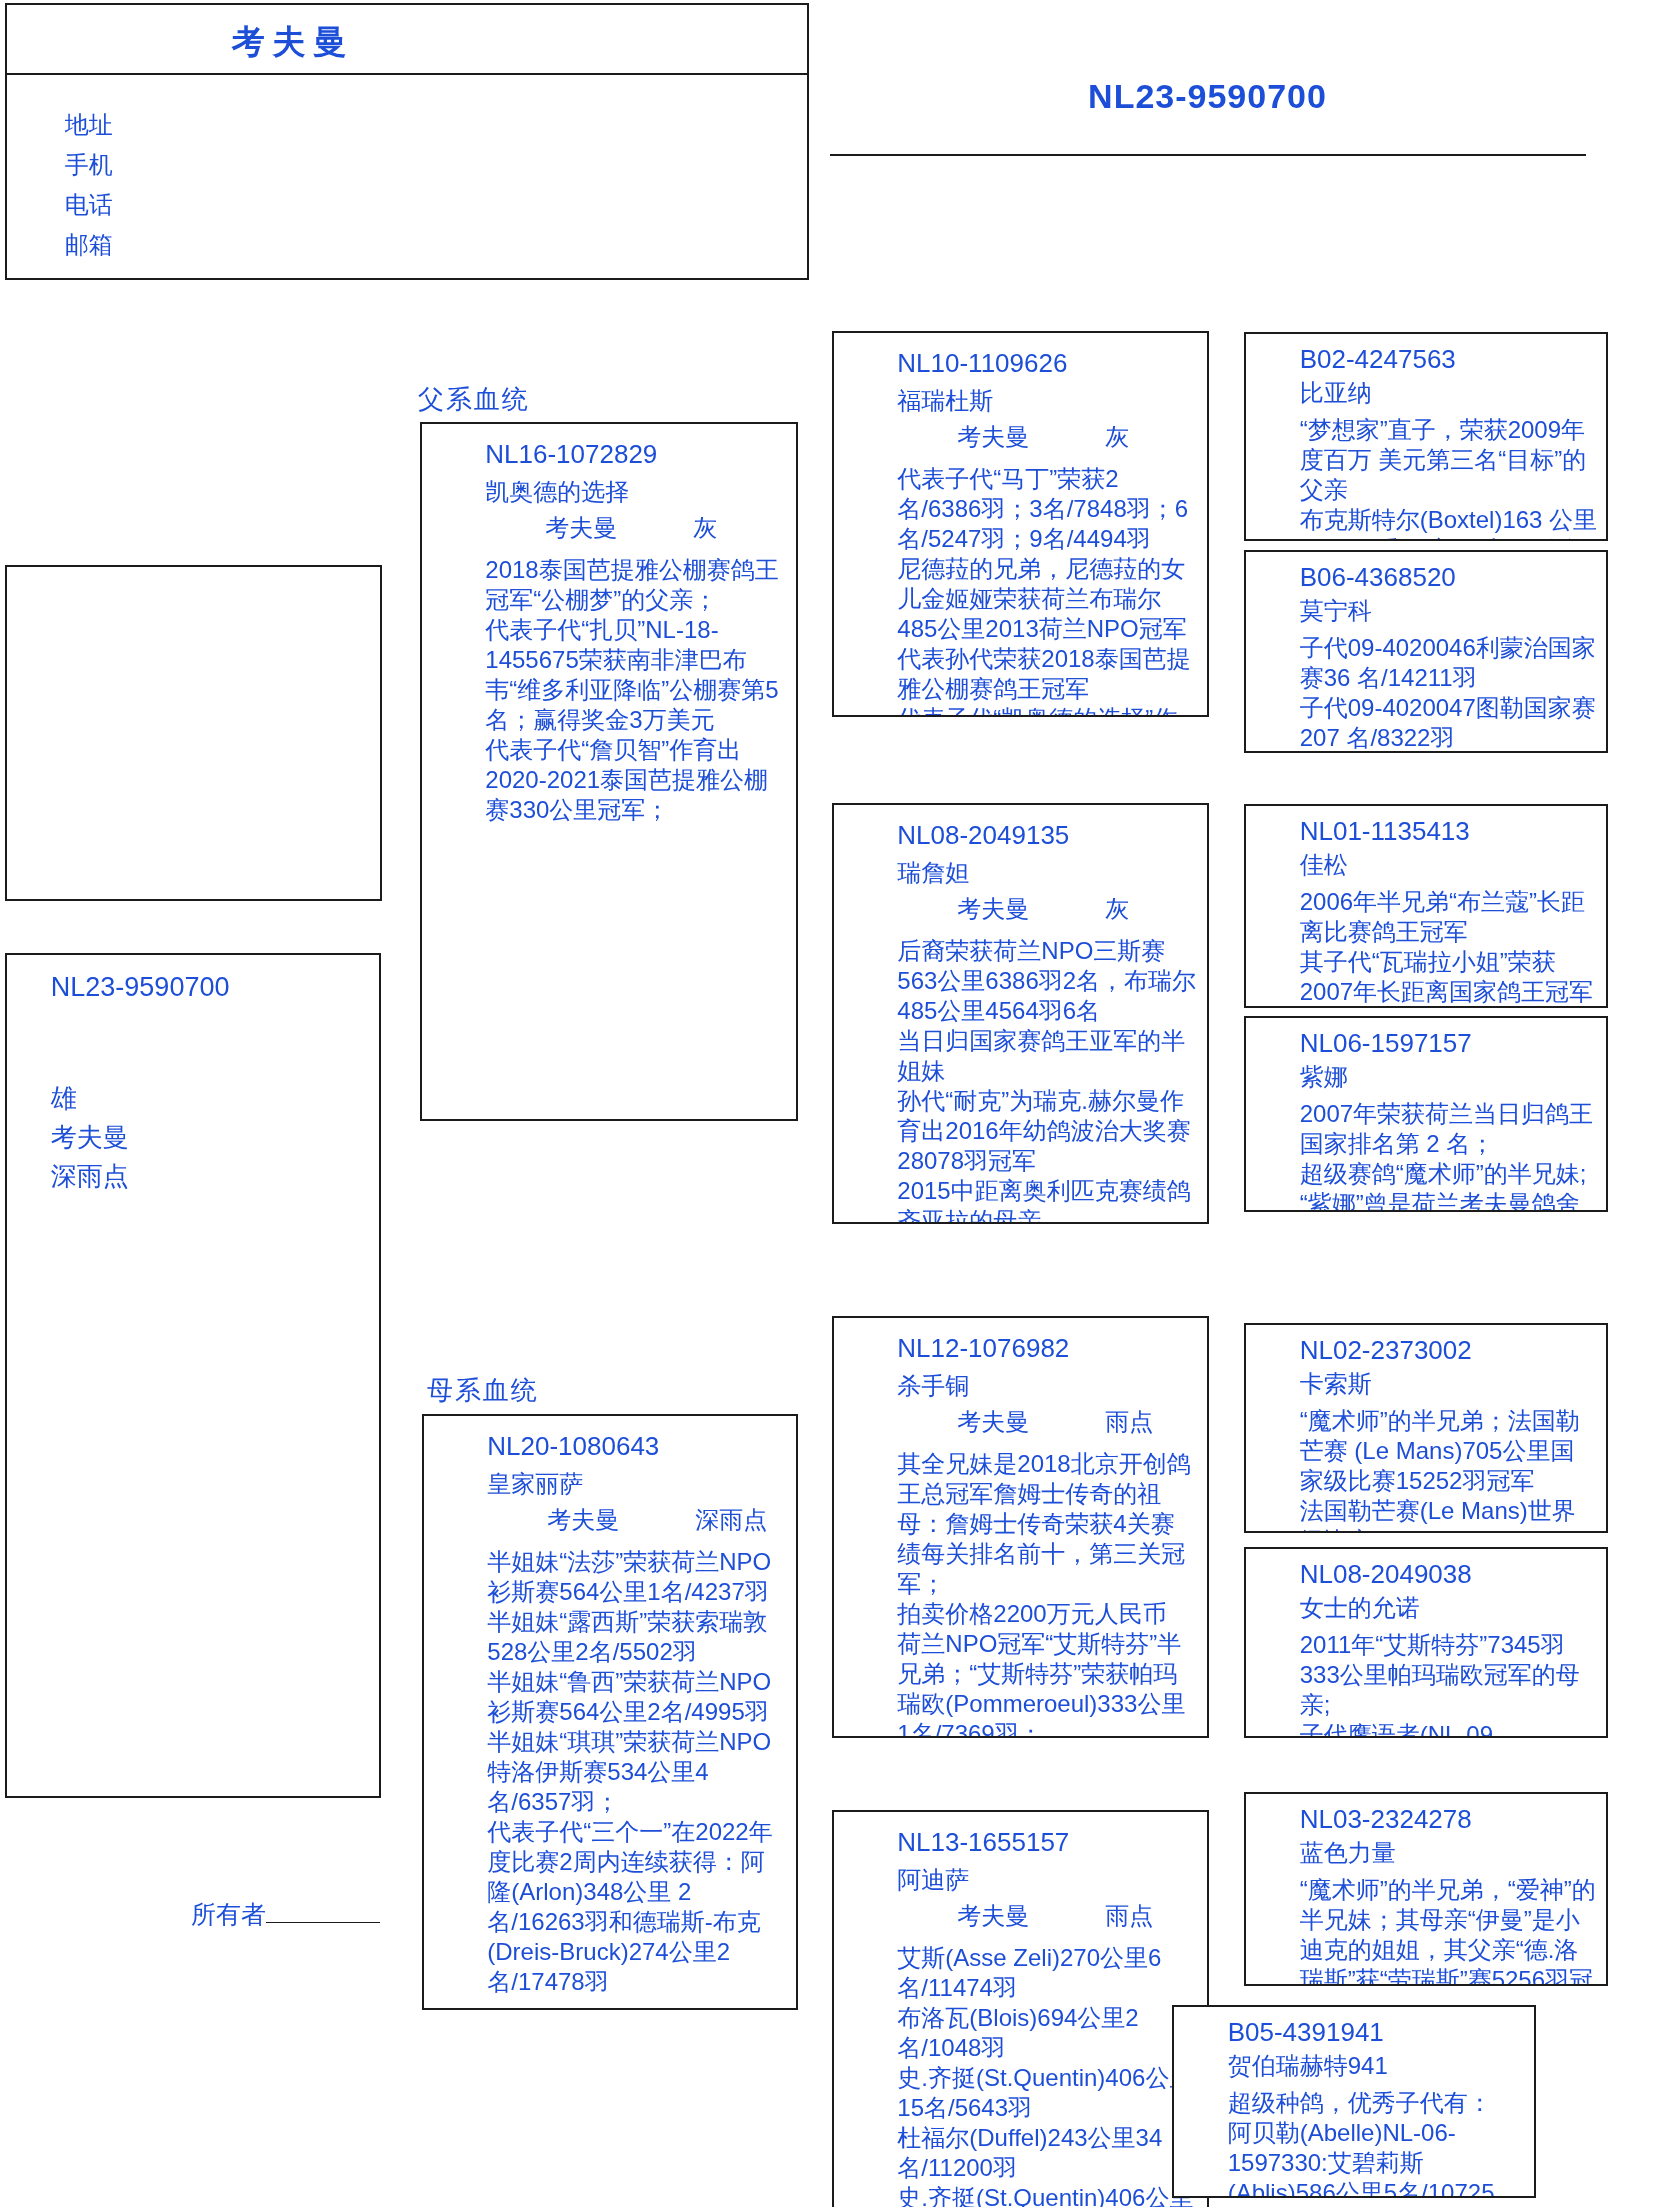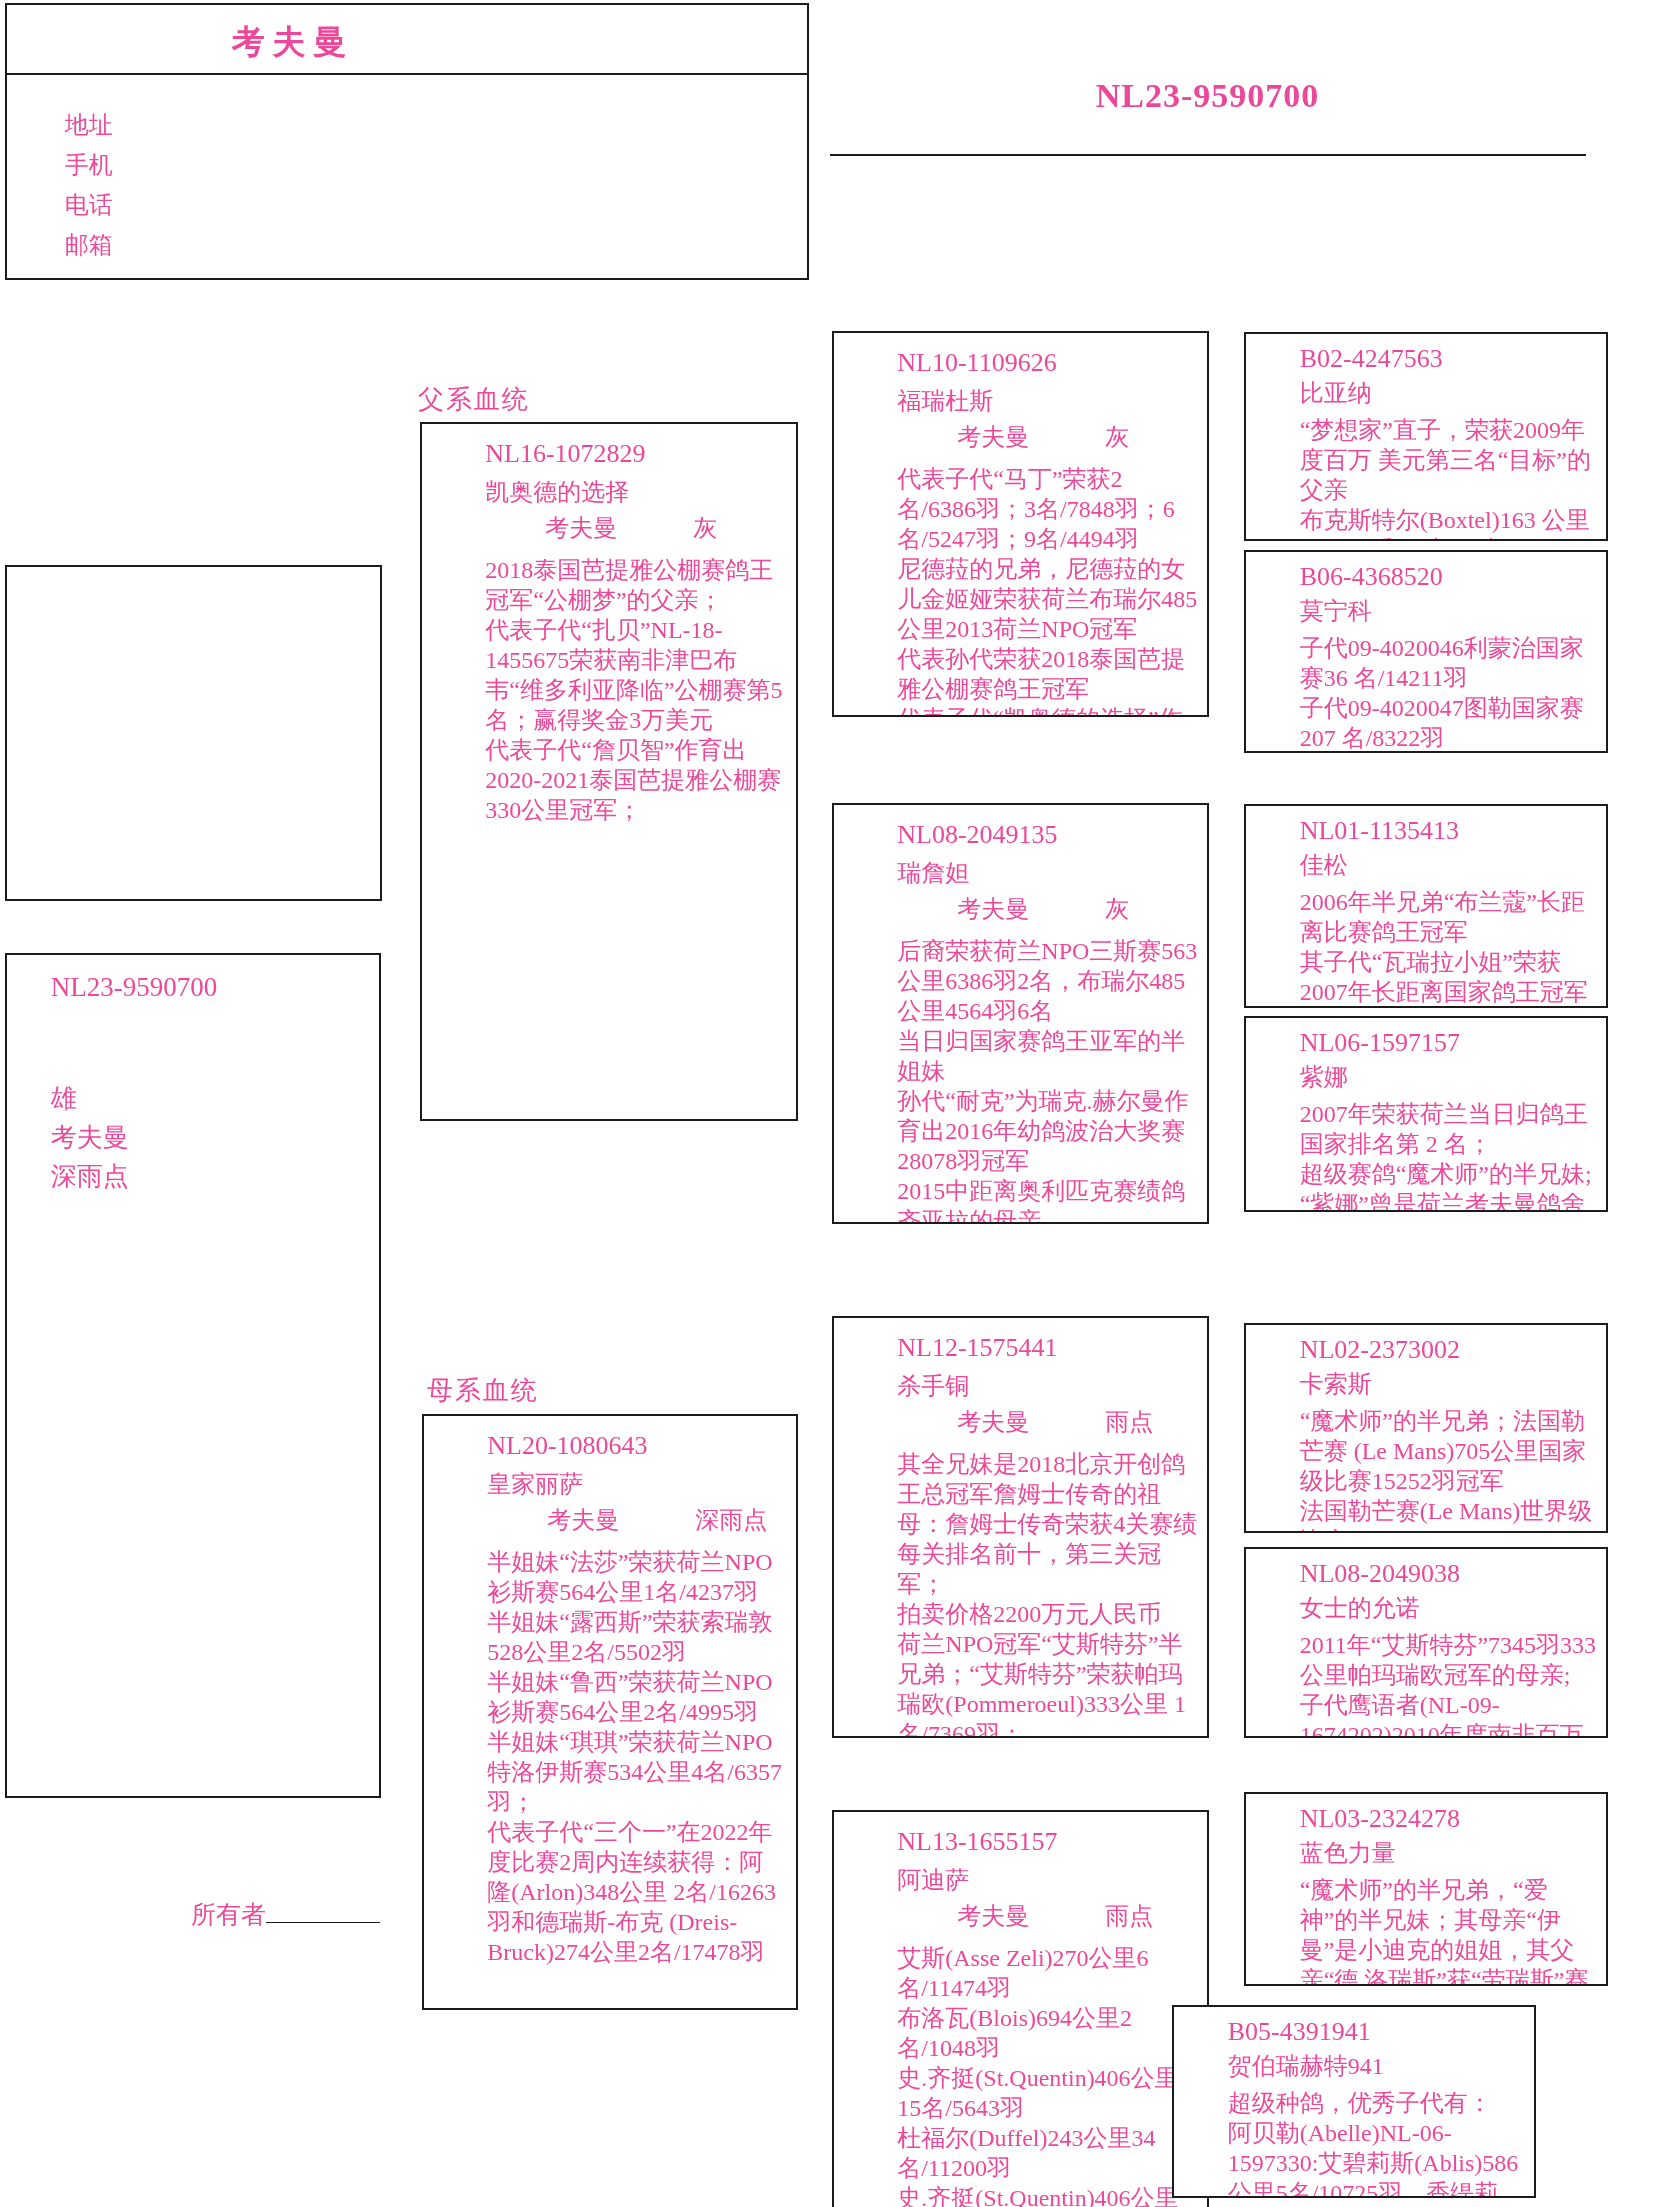--- a/index.html
+++ b/index.html
@@ -1,17 +1,17 @@
 <!DOCTYPE html>
 <html><head>
 <meta charset="utf-8">
 <style>
   html,body{margin:0;padding:0;background:#e8e8e8;}
   .page{position:relative;width:1661px;height:2207px;background:#ffffff;
-        font-family:Liberation Serif, serif;color:#ec4899;overflow:hidden;}
+        font-family:Liberation Sans, sans-serif;color:#1d4ed8;overflow:hidden;}
 
   
   .contact{position:absolute;left:4.8px;top:2.9px;width:804px;height:277px;border:2.9px solid #1b1b1b;box-sizing:border-box;}
   .contact-hdr{position:relative;height:68px;border-bottom:2.9px solid #1b1b1b;}
   .loft-title{position:absolute;left:225px;top:15.4px;font-size:33px;font-weight:bold;letter-spacing:7.7px;}
   .contact-fields{position:absolute;left:58px;top:100px;font-size:24px;line-height:40px;}
 
   
   .ring-top{position:absolute;left:966px;top:77px;width:483px;text-align:center;
             font-size:34px;font-weight:bold;letter-spacing:1px;}
@@ -150,21 +150,21 @@
       <div class="desc">后裔荣获荷兰NPO三斯赛563公里6386羽2名，布瑞尔485公里4564羽6名
 当日归国家赛鸽王亚军的半姐妹
 孙代“耐克”为瑞克.赫尔曼作育出2016年幼鸽波治大奖赛28078羽冠军
 2015中距离奥利匹克赛绩鸽齐亚拉的母亲
 代表后裔是2018北京开创鸽王总冠军詹姆士传奇的祖母；詹姆士传奇荣获4关赛绩每关排名前十，第三关冠军；</div>
     </div>
   </div>
 
   <div class="card" id="card-g3-3">
     <div class="inner">
-      <div class="ring">NL12-1575441</div>
+      <div class="ring">NL12-1076982</div>
       <div class="name">杀手铜</div>
       <div class="breed-row">
         <span class="breed">考夫曼</span>
         <span class="colorv">雨点</span>
       </div>
       <div class="desc">其全兄妹是2018北京开创鸽王总冠军詹姆士传奇的祖母：詹姆士传奇荣获4关赛绩每关排名前十，第三关冠军；
 拍卖价格2200万元人民币
 荷兰NPO冠军“艾斯特芬”半兄弟；“艾斯特芬”荣获帕玛瑞欧(Pommeroeul)333公里  1名/7369羽：
 法莎的父亲，法莎荣获三斯赛563公里4237羽1名2015年度</div>
     </div>

